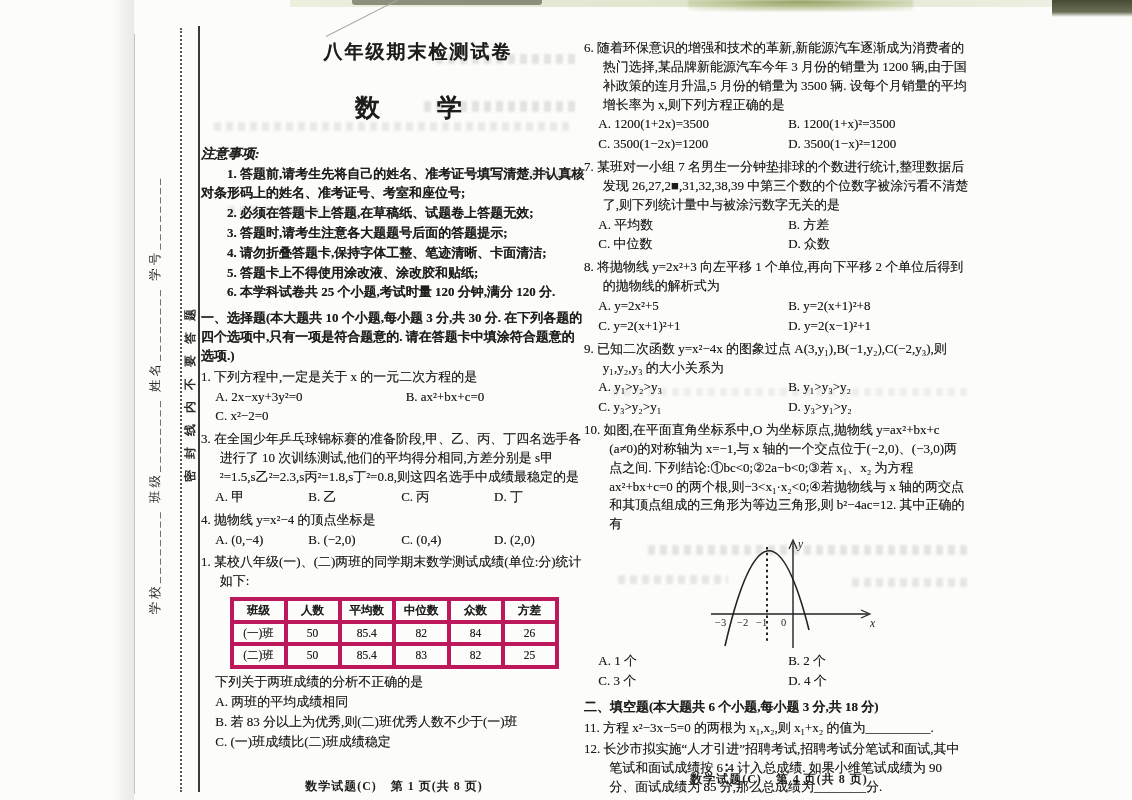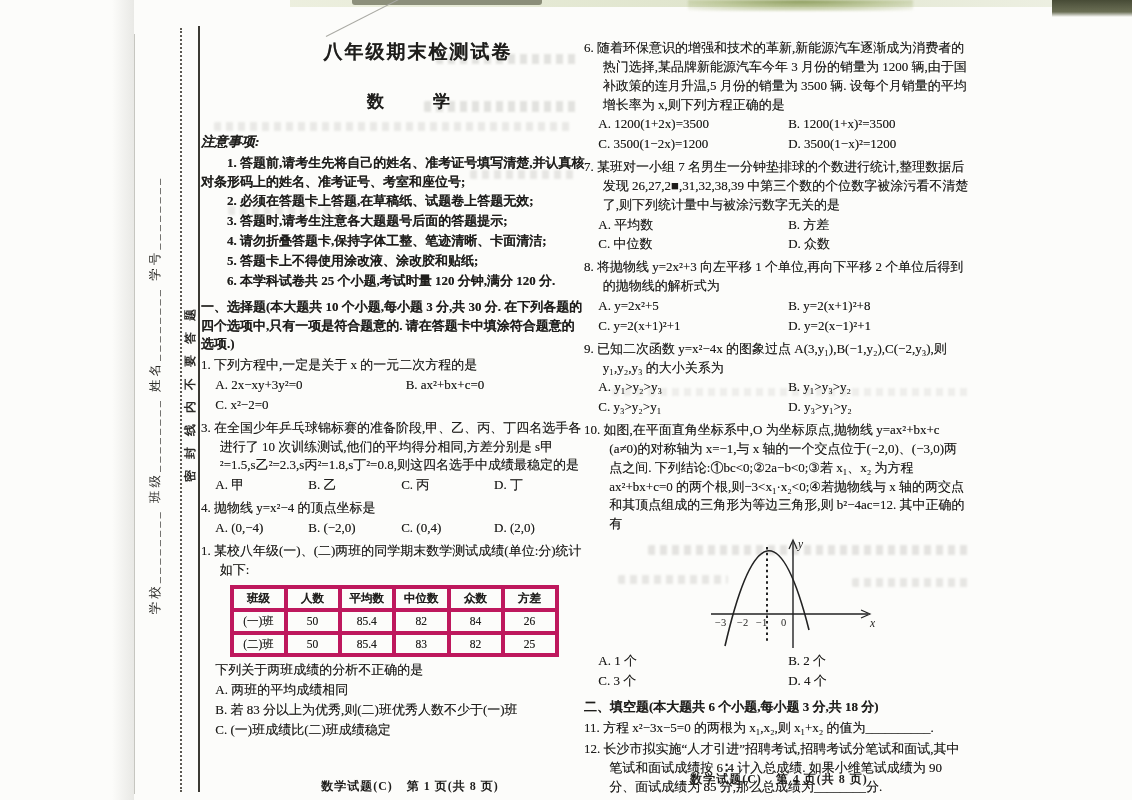--- a/index.html
+++ b/index.html
@@ -33,21 +33,21 @@
   
   .ghost{position:absolute;background:repeating-linear-gradient(90deg,rgba(130,128,120,.38) 0 7px,rgba(130,128,120,0) 7px 12px);filter:blur(.8px);opacity:.55;border-radius:2px;}
 
   
   .col{position:absolute;font-size:13px;line-height:1.45;}
   .col-left{left:201px;top:36px;width:386px;}
   .col-right{left:584px;top:39px;width:385px;}
   .col *{text-shadow:0 0 .4px rgba(30,29,27,.55);}
 
   .title{text-align:center;font-size:19px;font-weight:bold;letter-spacing:2px;margin:2px 0 0;padding-left:48px;}
-  .subject{text-align:center;font-size:17px;font-weight:bold;letter-spacing:16px;margin:24px 0 18px;text-indent:16px;padding-left:29px;}
+  .subject{text-align:center;font-size:25px;font-weight:bold;letter-spacing:16px;margin:24px 0 18px;text-indent:16px;padding-left:29px;}
   .notice-label{font-weight:bold;font-size:13.5px;margin-bottom:2px;font-style:italic;}
   .notice{font-weight:600;text-indent:2em;margin:0 0 1px;}
   .sec-title{font-weight:bold;margin:7px 0 2px;}
   .q{margin:0 0 3px;}
   .hang1{padding-left:1.45em;text-indent:-1.45em;}
   .hang2{padding-left:1.95em;text-indent:-1.95em;}
   .opts2{display:grid;grid-template-columns:1.05fr 1fr;padding-left:1.1em;row-gap:1px;margin:1px 0 4px;}
   .opts4{display:grid;grid-template-columns:repeat(4,1fr);padding-left:1.1em;margin:1px 0 4px;}
   .opts-stack{padding-left:1.1em;margin:1px 0 4px;}
   .opts-stack div{margin-bottom:1px;}
@@ -57,21 +57,21 @@
   table.score th{font-weight:bold;}
 
   .frac{display:inline-flex;flex-direction:column;vertical-align:-6px;line-height:1.05;font-size:10.5px;text-align:center;}
   .frac .num{border-bottom:1px solid #1e1d1b;padding:0 2px;}
 
   .fig{display:flex;justify-content:center;margin:0 0 2px;}
   .fig svg text{font-size:10.5px;fill:#1e1d1b;text-shadow:none;}
   .fig svg .ax-lab{font-style:italic;font-size:11.5px;}
 
   .footer{position:absolute;font-size:12px;font-weight:bold;letter-spacing:1px;}
-  .footer-left{left:217px;top:778px;width:386px;text-align:center;}
+  .footer-left{left:201px;top:778px;width:386px;text-align:center;}
   .footer-right{left:584px;top:771px;width:390px;text-align:center;}
   .footer .pgap{display:inline-block;width:14px;}
 </style>
 </head>
 <body>
 
 <div class="edge-streak"></div>
 <div class="tear1"></div>
 <div class="tear2"></div>
 <div class="tear3"></div>

